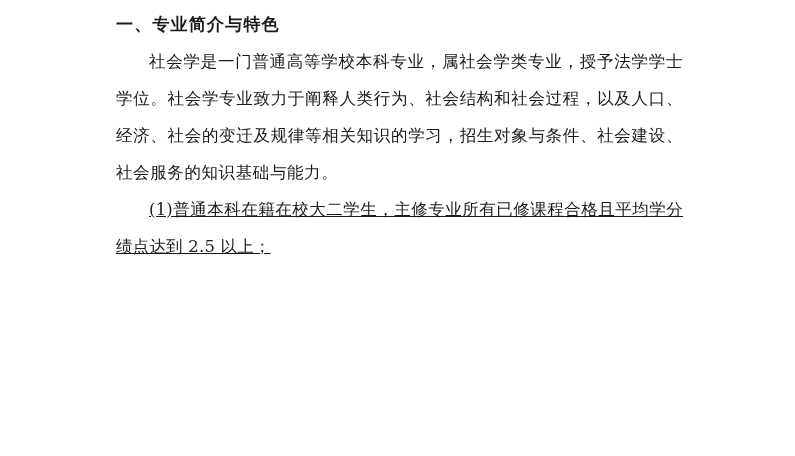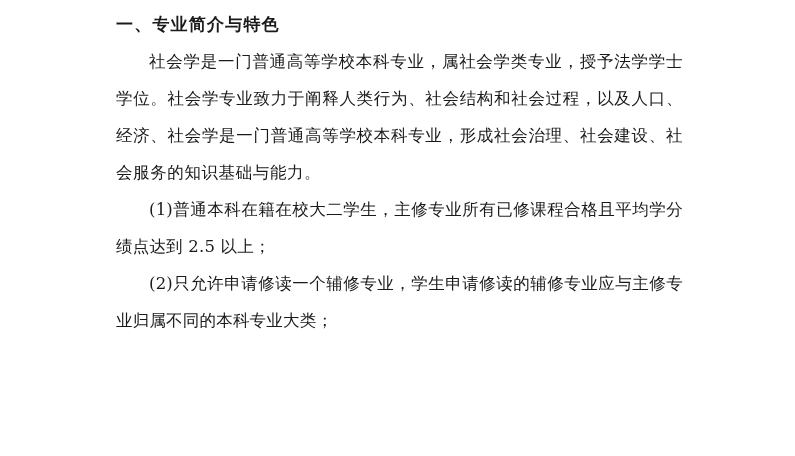--- a/index.html
+++ b/index.html
@@ -38,32 +38,32 @@
     margin: 0;
     padding: 0;
     text-indent: 2em;
     text-align: justify;
     text-justify: inter-ideograph;
     line-height: 37px;
     letter-spacing: 0.6px;
   }
   p.para.tight {
     letter-spacing: 0.2px;
+    text-decoration: underline;
   }
 </style>
 </head>
 <body>
 
 <div class="page">
   <div class="doc">
 
     <h2 class="heading">一、专业简介与特色</h2>
 
-    <p class="para">社会学是一门普通高等学校本科专业，属社会学类专业，授予法学学士学位。社会学专业致力于阐释人类行为、社会结构和社会过程，以及人口、经济、社会学是一门普通高等学校本科专业，形成社会治理、社会建设、社会服务的知识基础与能力。</p>
+    <p class="para">社会学是一门普通高等学校本科专业，属社会学类专业，授予法学学士学位。社会学专业致力于阐释人类行为、社会结构和社会过程，以及人口、经济、社会的变迁及规律等相关知识的学习，招生对象与条件、社会建设、社会服务的知识基础与能力。</p>
 
 
 
     <p class="para tight">(1)普通本科在籍在校大二学生，主修专业所有已修课程合格且平均学分绩点达到 2.5 以上；</p>
 
-    <p class="para tight">(2)只允许申请修读一个辅修专业，学生申请修读的辅修专业应与主修专业归属不同的本科专业大类；</p>
 
   </div>
 </div>
 
 </body></html>

